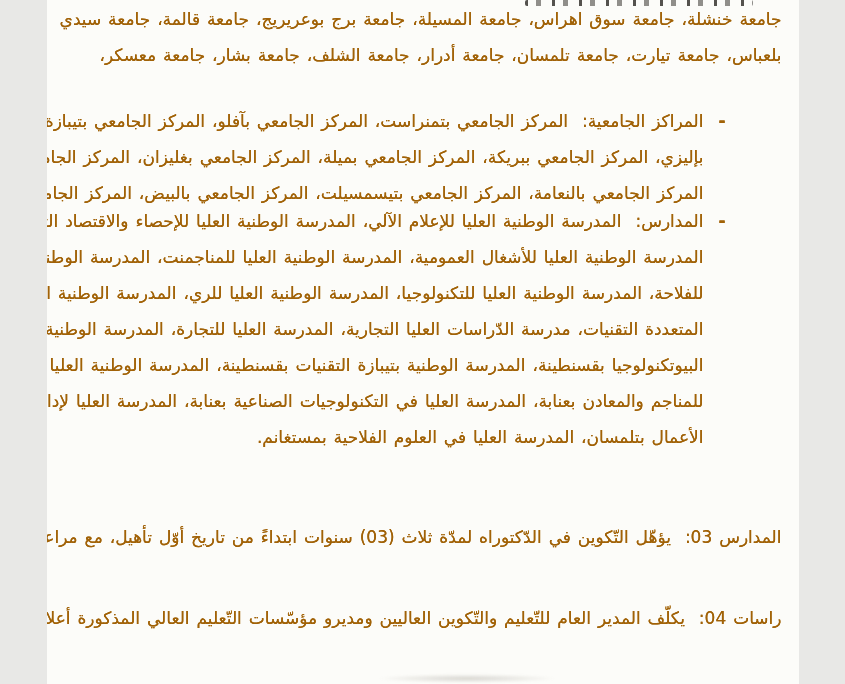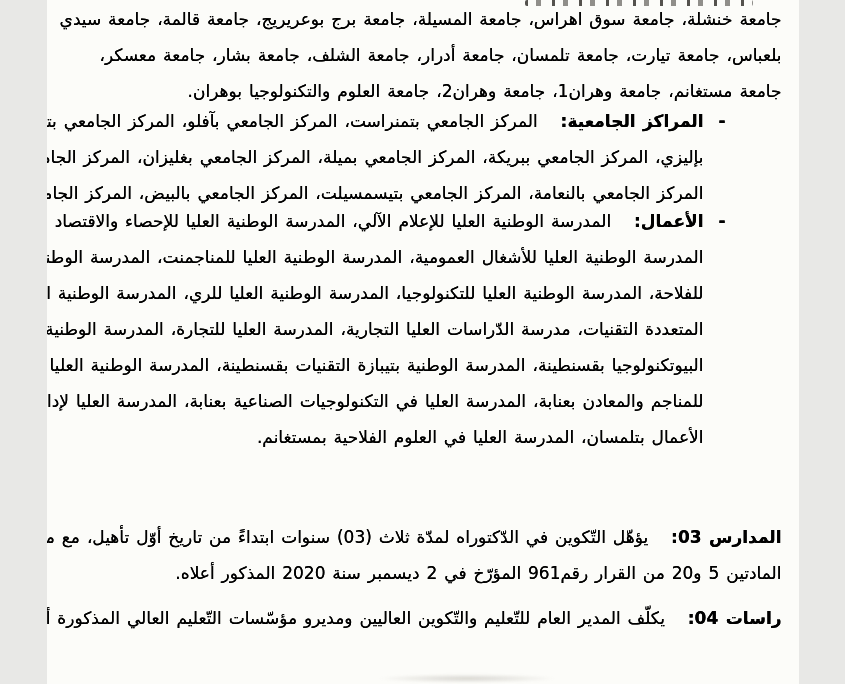--- a/index.html
+++ b/index.html
@@ -4,41 +4,41 @@
 <style>
   html, body { margin: 0; padding: 0; background: #e8e8e6; }
   .page {
     position: relative;
     width: 752px;
     height: 684px;
     margin: 0 auto;
     background: #fcfcf9;
     overflow: hidden;
     font-family: "DejaVu Sans", sans-serif;
-    color: #000000;
+    color: #a16207;
   }
   .block {
     position: absolute;
     left: 8px;
     direction: rtl;
     text-align: right;
     unicode-bidi: embed;
   }
   .line {
     height: 36px;
     line-height: 36px;
     font-size: 17px;
     white-space: nowrap;
     word-spacing: 1.5px;
     text-shadow: 0 0 0.35px currentColor;
   }
   .line.first { position: relative; }
   .bhead {
-    font-weight: bold;
-    margin-left: 16px;
+    font-weight: normal;
+    margin-left: 7px;
     letter-spacing: 0;
   }
   .dash {
     position: absolute;
     right: -22px;
     top: 0;
     font-weight: bold;
     font-size: 17px;
   }
   
@@ -73,54 +73,52 @@
 </head>
 <body>
 
 <div class="page">
 
   <div class="top-cut"></div>
 
   <div class="block p1">
     <div class="line">جامعة خنشلة، جامعة سوق اهراس، جامعة المسيلة، جامعة برج بوعريريج، جامعة قالمة، جامعة سيدي</div>
     <div class="line">بلعباس، جامعة تيارت، جامعة تلمسان،  جامعة أدرار، جامعة الشلف، جامعة بشار، جامعة معسكر،</div>
-    <div class="line">جامعة مستغانم، جامعة وهران1، جامعة وهران2، جامعة العلوم والتكنولوجيا بوهران.</div>
   </div>
 
   <div class="block b1">
     <div class="line first">
       <span class="dash">-</span>
       <span class="bhead">المراكز الجامعية:</span>
       <span>المركز الجامعي بتمنراست، المركز الجامعي بآفلو، المركز الجامعي بتيبازة، المركز الجامعي</span>
     </div>
     <div class="line">بإليزي، المركز الجامعي ببريكة، المركز الجامعي بميلة، المركز الجامعي بغليزان، المركز الجامعي بعين تموشنت،</div>
     <div class="line">المركز الجامعي بالنعامة، المركز الجامعي بتيسمسيلت، المركز الجامعي بالبيض، المركز الجامعي العليا.</div>
   </div>
 
   <div class="block b2">
     <div class="line first">
       <span class="dash">-</span>
-      <span class="bhead">الأعمال:</span>
+      <span class="bhead">المدارس:</span>
       <span>المدرسة الوطنية العليا للإعلام الآلي، المدرسة الوطنية العليا للإحصاء والاقتصاد التطبيقي،</span>
     </div>
     <div class="line">المدرسة الوطنية العليا للأشغال العمومية، المدرسة الوطنية العليا للمناجمنت، المدرسة الوطنية</div>
     <div class="line">للفلاحة، المدرسة الوطنية العليا للتكنولوجيا، المدرسة الوطنية العليا للري، المدرسة الوطنية العليا في</div>
     <div class="line">المتعددة التقنيات، مدرسة الدّراسات العليا التجارية، المدرسة العليا للتجارة، المدرسة الوطنية العليا</div>
     <div class="line">البيوتكنولوجيا بقسنطينة، المدرسة الوطنية بتيبازة التقنيات بقسنطينة، المدرسة الوطنية العليا</div>
     <div class="line">للمناجم والمعادن بعنابة، المدرسة العليا في التكنولوجيات الصناعية بعنابة، المدرسة العليا لإدارة</div>
     <div class="line">الأعمال بتلمسان، المدرسة العليا في العلوم الفلاحية بمستغانم.</div>
   </div>
 
 
   <div class="block a3">
     <div class="line first">
       <span class="bhead">المدارس 03:</span>
       <span>يؤهّل التّكوين في الدّكتوراه لمدّة ثلاث (03) سنوات ابتداءً من تاريخ أوّل تأهيل، مع مراعاة أحكام</span>
     </div>
-    <div class="line">المادتين 5 و20 من القرار رقم961 المؤرّخ في 2 ديسمبر سنة 2020 المذكور أعلاه.</div>
   </div>
 
   <div class="block a4">
     <div class="line first">
       <span class="bhead">راسات 04:</span>
       <span>يكلّف المدير العام للتّعليم والتّكوين العاليين ومديرو مؤسّسات التّعليم العالي المذكورة أعلاه،</span>
     </div>
   </div>
 
   <div class="bottom-smudge"></div>

